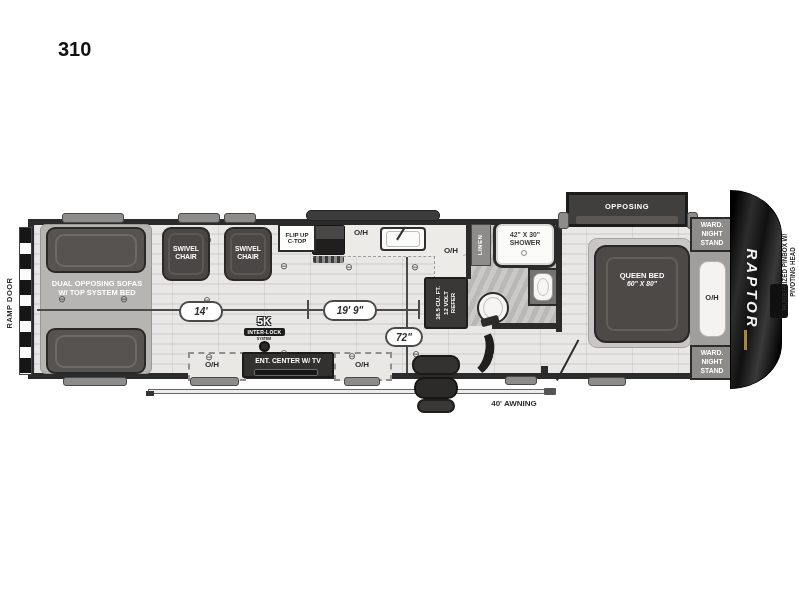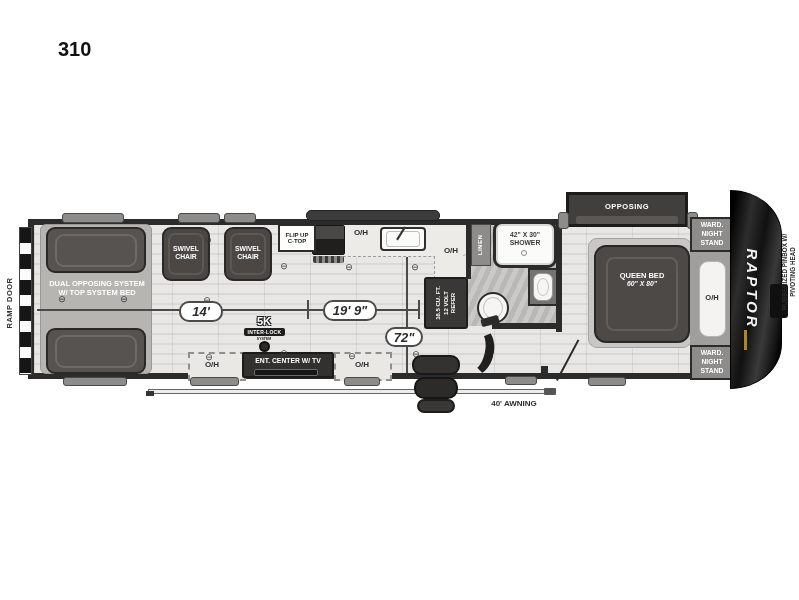--- a/index.html
+++ b/index.html
@@ -8,21 +8,21 @@
   .a{position:absolute;box-sizing:border-box;}
   .lbl{position:absolute;transform:translate(-50%,-50%);font-weight:bold;color:#2d2d2d;
        text-align:center;white-space:nowrap;line-height:1.25;}
   .vlbl{position:absolute;transform:translate(-50%,-50%) rotate(-90deg);font-weight:bold;
         color:#2d2d2d;text-align:center;white-space:nowrap;line-height:1.25;}
   .vlbl-cw{position:absolute;transform:translate(-50%,-50%) rotate(90deg);font-weight:bold;
         color:#f2f2f2;text-align:center;white-space:nowrap;}
   .white{color:#fff;}
   .pill{position:absolute;background:#fff;border:2px solid #4a4a4a;border-radius:10px;
         display:flex;align-items:center;justify-content:center;
-        font-weight:bold;font-style:italic;font-size:13px;color:#2b2b2b;}
+        font-weight:bold;font-style:italic;font-size:10px;color:#2b2b2b;}
   .tab{position:absolute;background:#8e8c8a;border:1px solid #4a4a4a;border-radius:3px;}
   .anchor{position:absolute;transform:translate(-50%,-50%);font-size:9px;color:#3a3a3a;}
   .dashbox{position:absolute;background:#e9e8e5;border:2px dashed #8f8f8f;}
   .wallseg{position:absolute;background:#2b2b2b;}
 </style>
 </head>
 <body>
 
 <div id="stage">
 
@@ -32,21 +32,21 @@
               background:
                 repeating-linear-gradient(90deg, rgba(110,110,110,.14) 0 1px, transparent 1px 46px),
                 repeating-linear-gradient(180deg, #e8e7e5 0 8px, #dad9d7 8px 10px);"></div>
 
   <div class="a" style="left:40px;top:224px;width:112px;height:150px;background:#b7b5b2;border:1px solid #9a9896;border-radius:6px;"></div>
   <div class="a" style="left:46px;top:227px;width:100px;height:46px;background:#575350;border:2px solid #2b2927;border-radius:9px;"></div>
   <div class="a" style="left:55px;top:234px;width:82px;height:33px;border:2px solid #6e6a66;border-radius:9px;"></div>
   <div class="a" style="left:46px;top:328px;width:100px;height:46px;background:#575350;border:2px solid #2b2927;border-radius:9px;"></div>
   <div class="a" style="left:55px;top:335px;width:82px;height:33px;border:2px solid #6e6a66;border-radius:9px;"></div>
   <div class="lbl white" style="left:97px;top:288px;font-size:7.5px;">
-    <div>DUAL OPPOSING SYSTEM</div>
+    <div>DUAL OPPOSING SOFAS</div>
       <div>W/ TOP SYSTEM BED</div>
   </div>
 
   <div class="a" style="left:162px;top:227px;width:48px;height:54px;background:#4a4744;border:2px solid #2b2927;border-radius:9px;"></div>
   <div class="a" style="left:168px;top:233px;width:36px;height:42px;border:2px solid #5c5854;border-radius:7px;"></div>
   <div class="lbl white" style="left:186px;top:253px;font-size:6.8px;">
     <div>SWIVEL</div>
       <div>CHAIR</div>
   </div>
   <div class="a" style="left:224px;top:227px;width:48px;height:54px;background:#4a4744;border:2px solid #2b2927;border-radius:9px;"></div>

